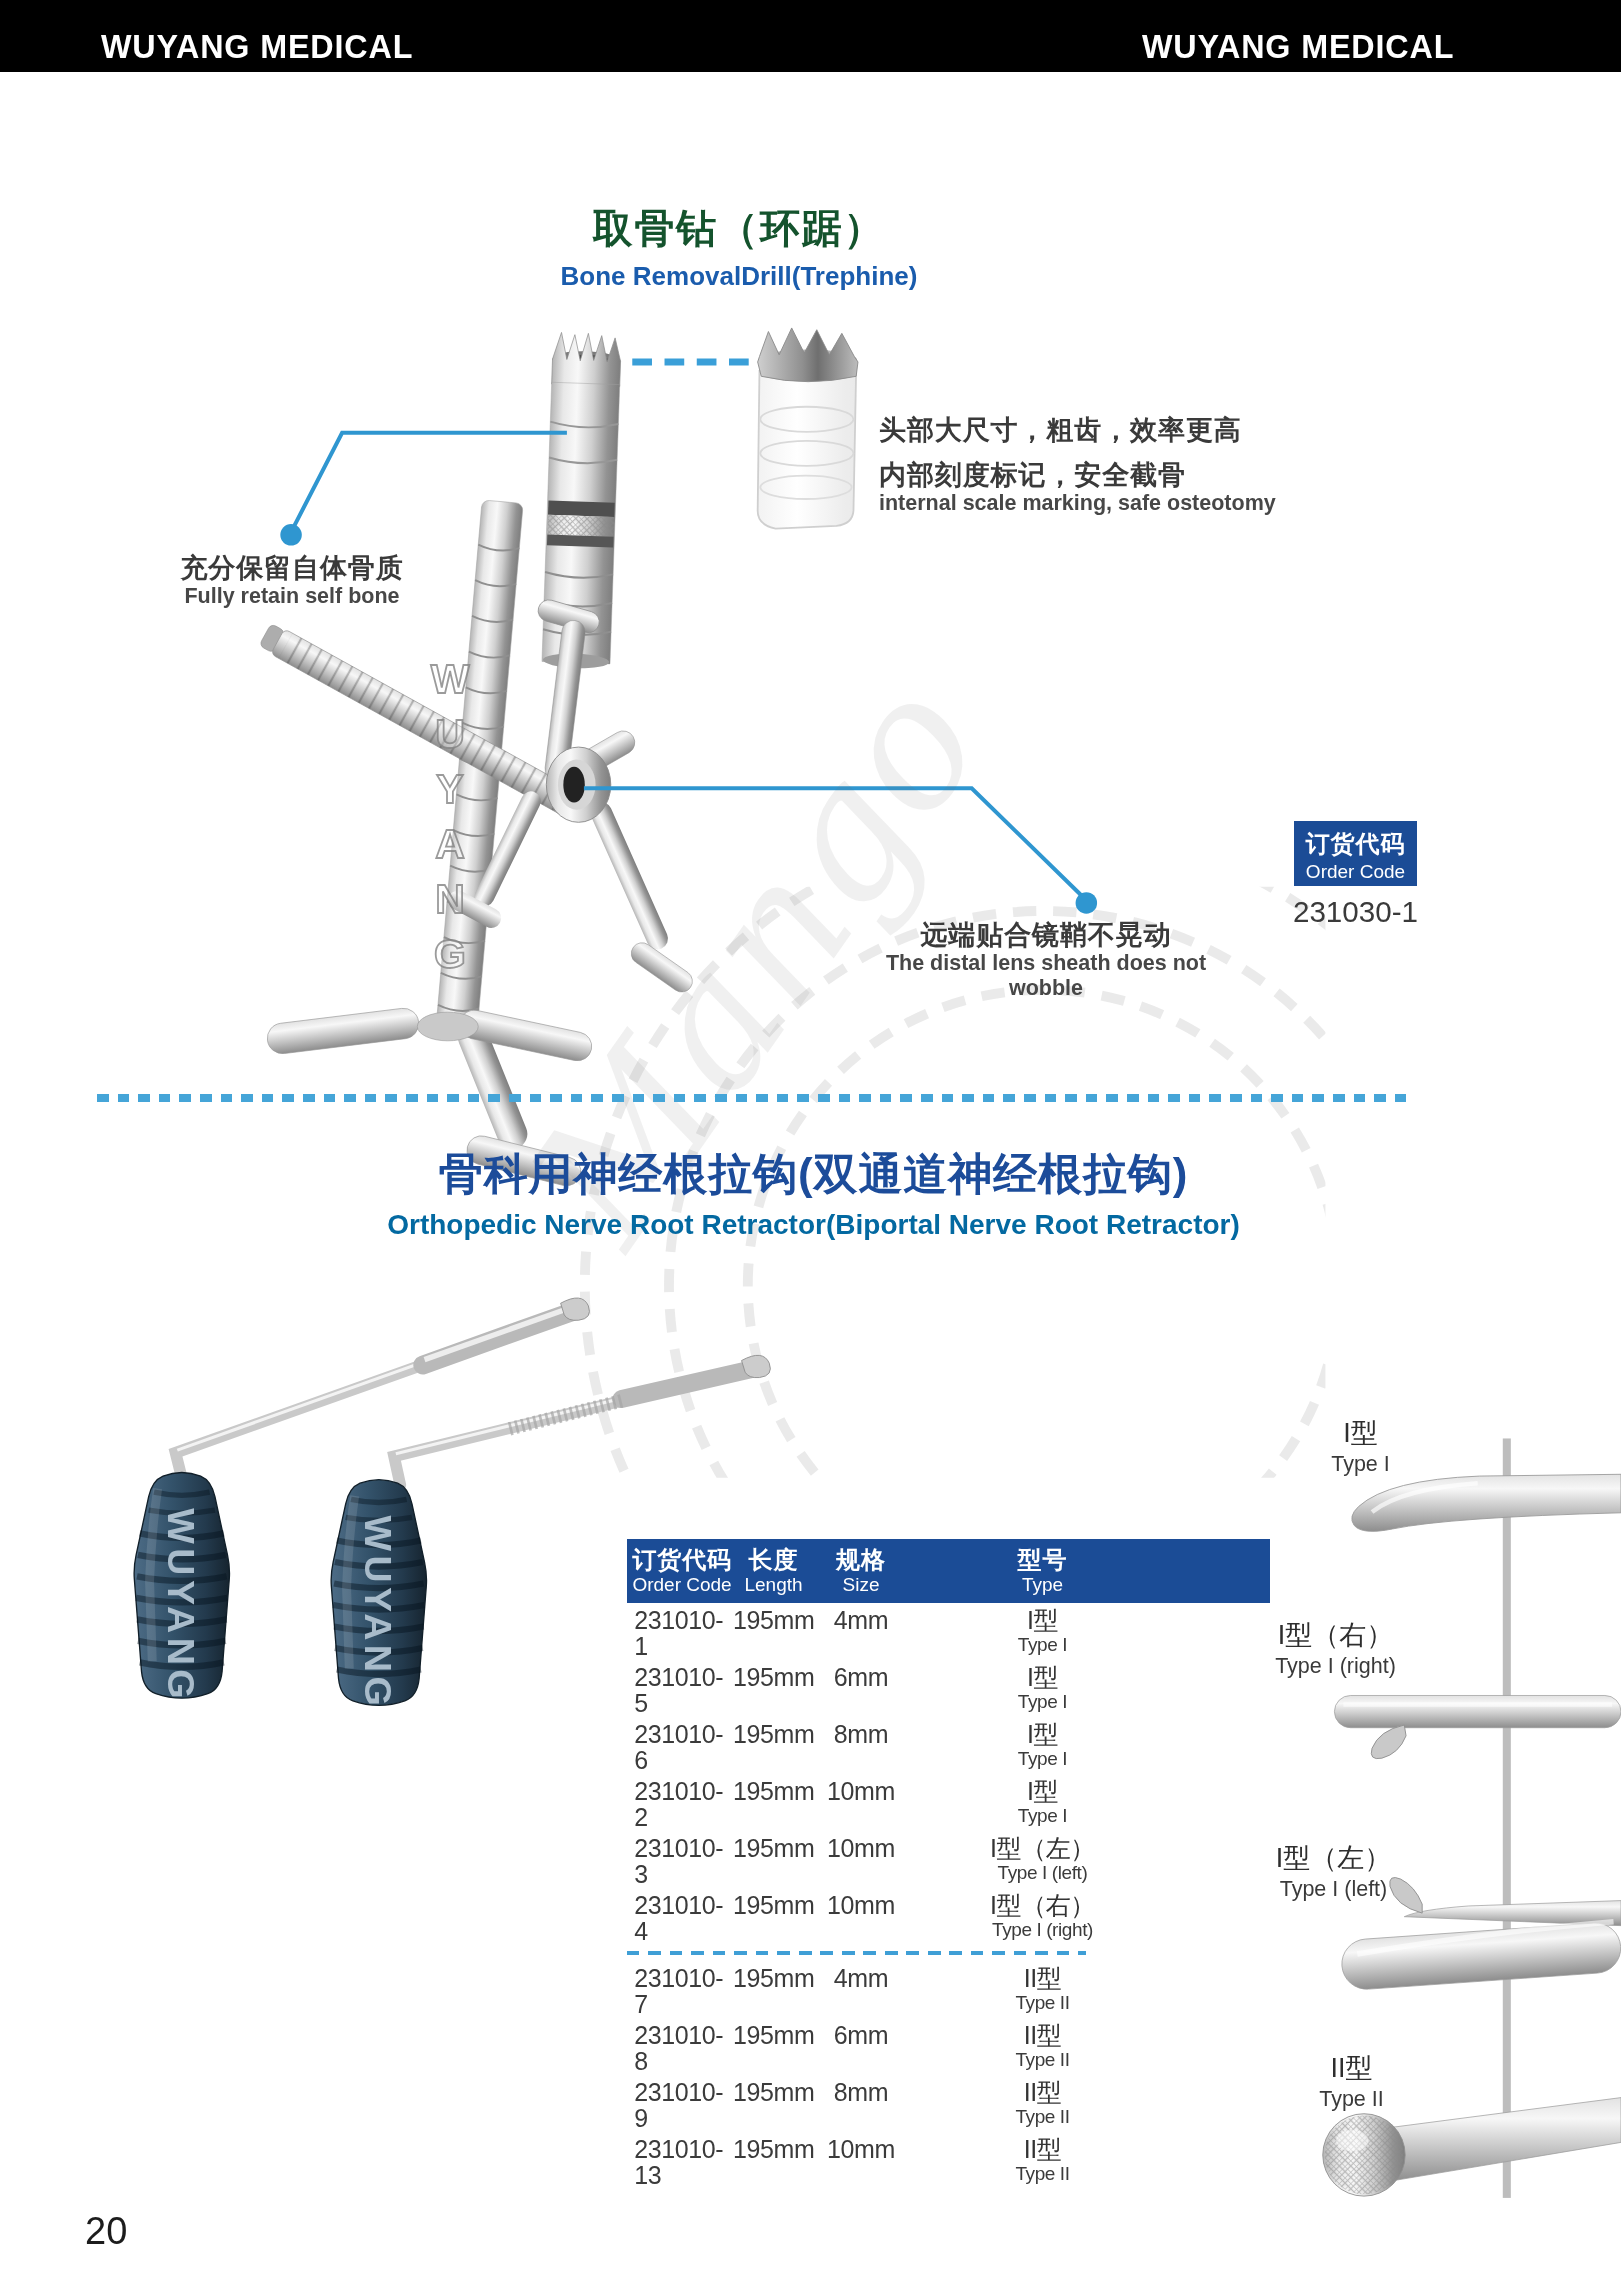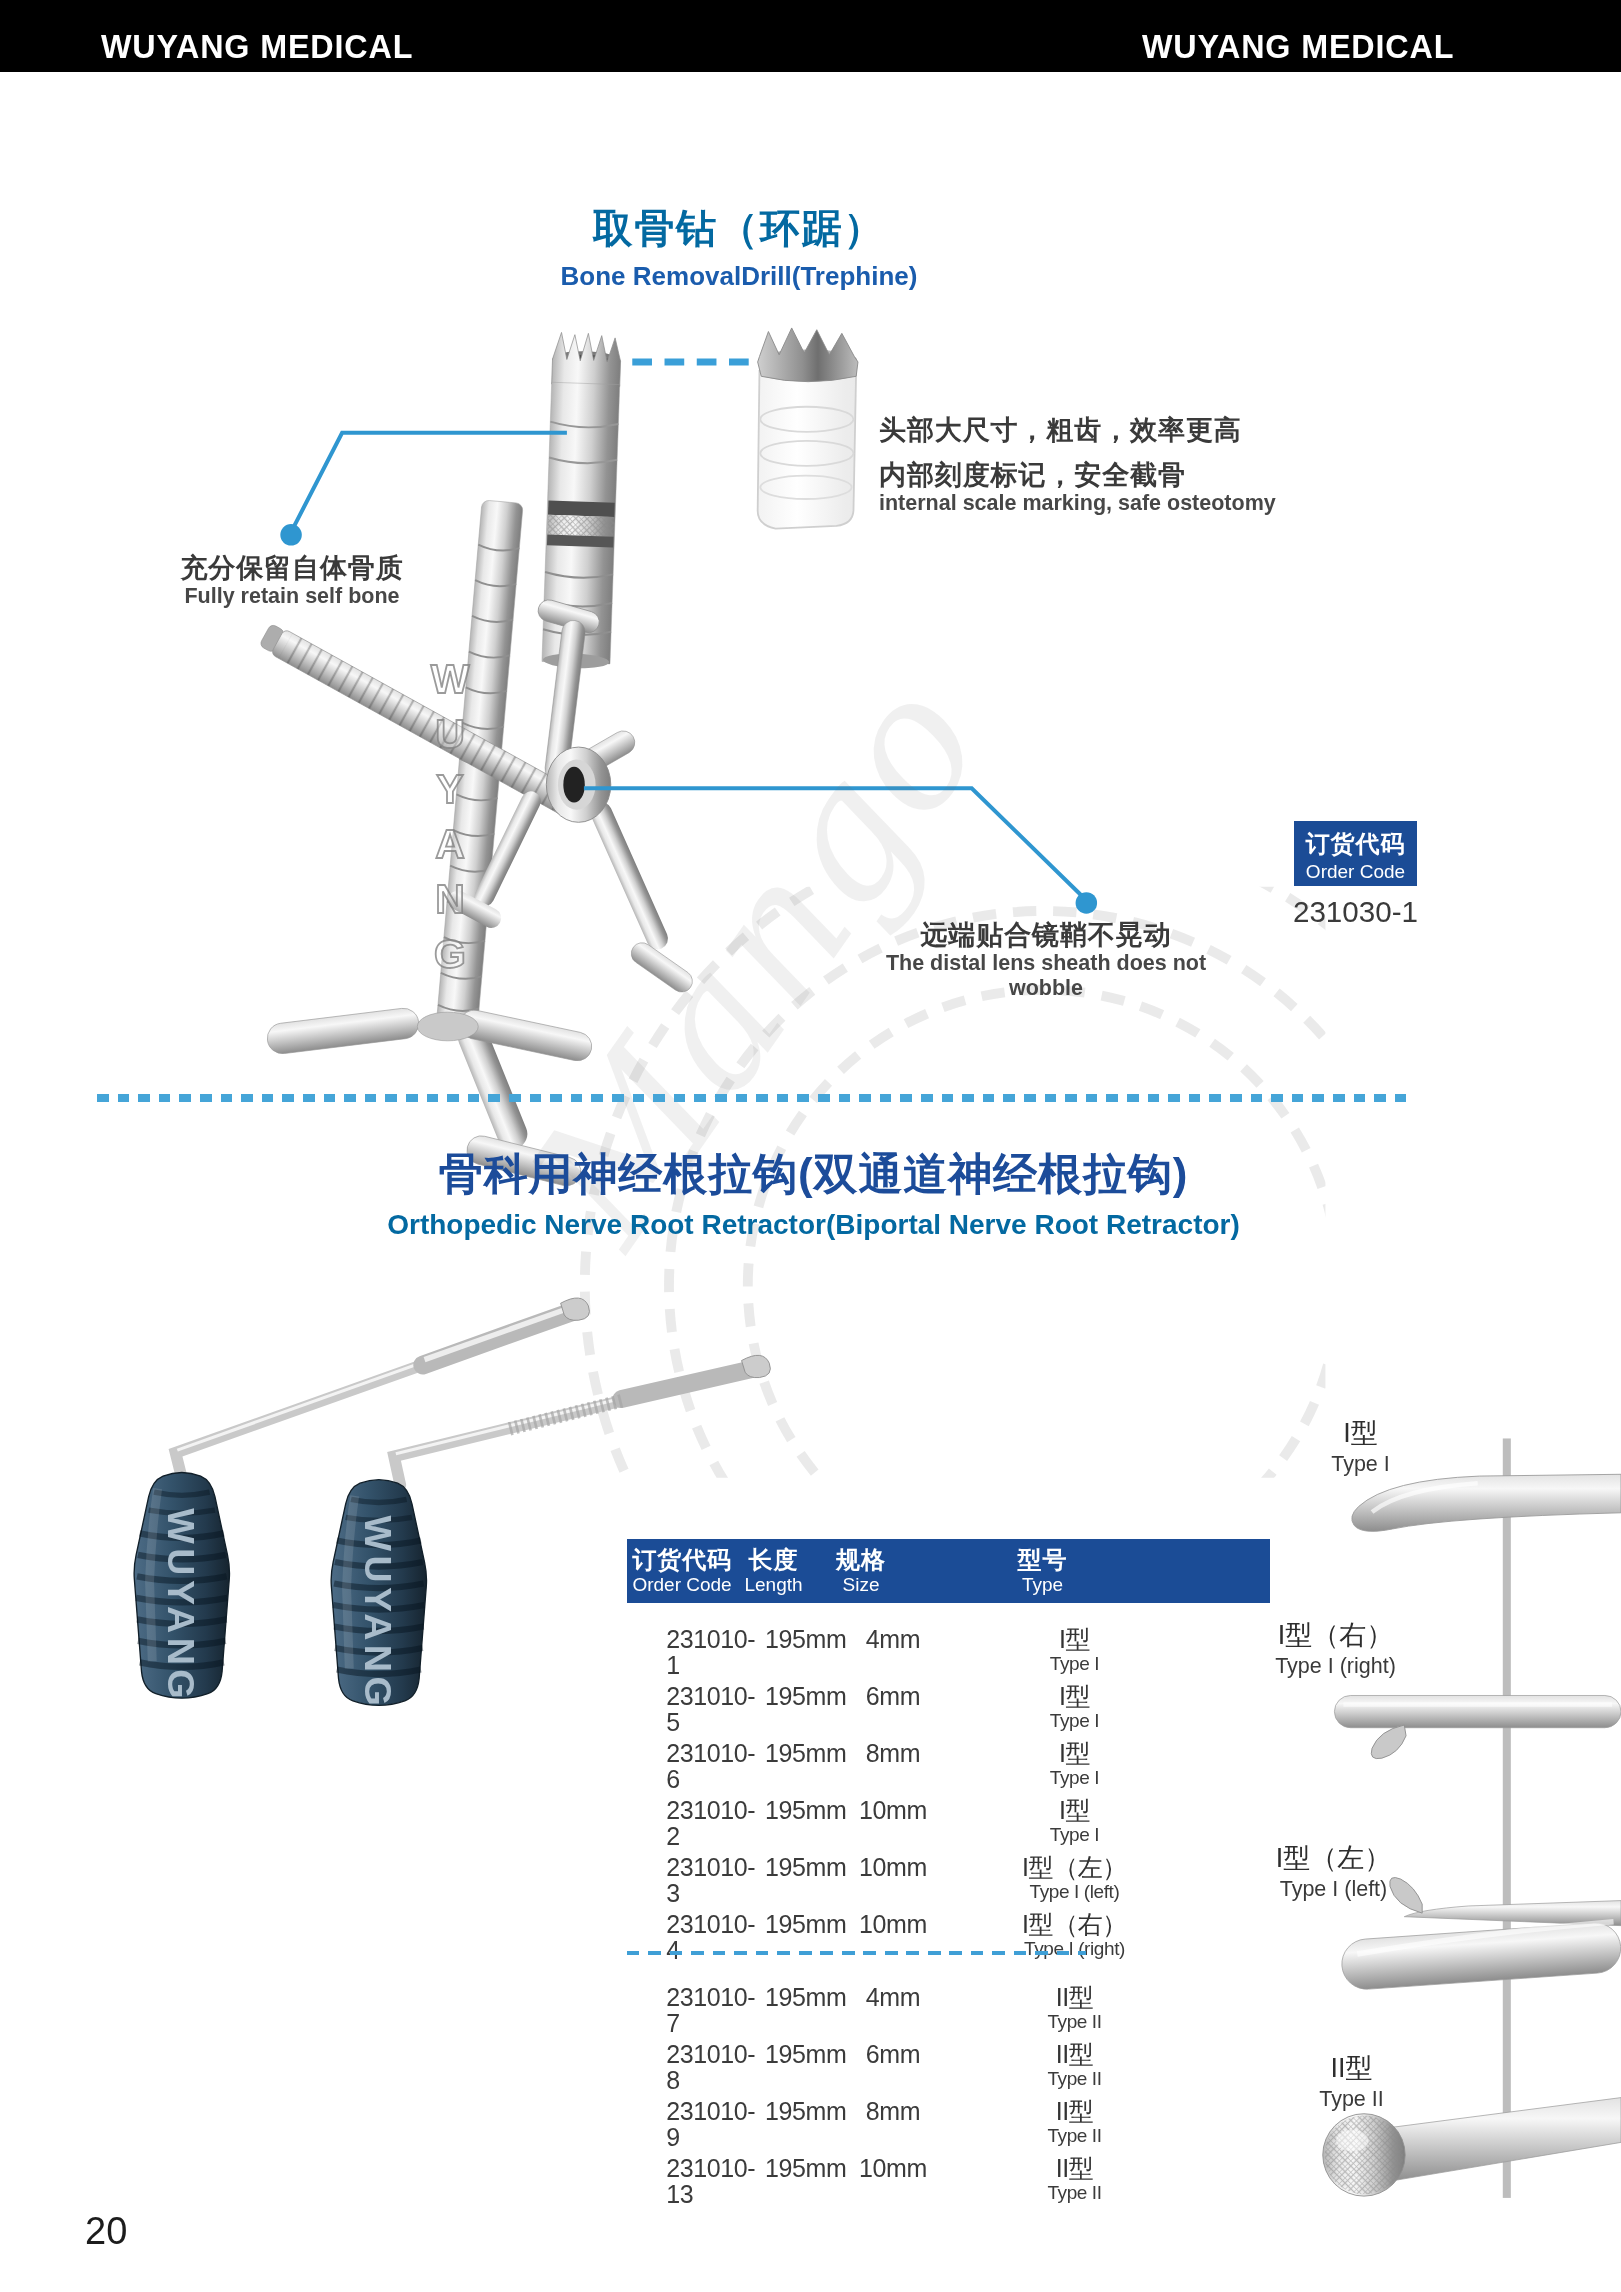--- a/index.html
+++ b/index.html
@@ -8,21 +8,21 @@
   .art{position:absolute;left:0;top:0;z-index:1;}
   
   .topbar{position:absolute;left:0;top:0;width:1621px;height:72px;background:#000000;z-index:2;}
   .brand{position:absolute;top:0;height:92px;display:flex;align-items:center;color:#ffffff;
          font-weight:bold;font-size:34px;letter-spacing:0.9px;transform:scaleX(.95);transform-origin:left center;}
   .brand.left{left:101px;}
   .brand.right{left:1142px;}
   
   .s-title{position:absolute;text-align:center;z-index:2;}
   #s1-title{left:381px;top:201px;width:716px;}
-  #s1-title .cn{font-size:40px;font-weight:bold;color:#0369a1;letter-spacing:1.8px;}
+  #s1-title .cn{font-size:40px;font-weight:bold;color:#14532d;letter-spacing:1.8px;}
   #s1-title .en{font-size:26px;font-weight:bold;color:#1a5cad;margin-top:4.5px;}
   #s2-title{left:361px;top:1145px;width:905px;}
   #s2-title .cn{font-size:44px;font-weight:bold;color:#1c4c9a;letter-spacing:0.9px;}
   #s2-title .en{font-size:28px;font-weight:bold;color:#0369a1;margin-top:4.5px;}
   
   .callout{position:absolute;z-index:2;color:#3a3a3a;font-weight:bold;}
   .callout .cn{font-size:27px;letter-spacing:0.9px;line-height:1.2;}
   .callout .en{font-size:21.5px;color:#474747;line-height:1.15;}
   #callout-left{left:179px;top:552px;width:226px;text-align:center;}
   #callout-right{left:879px;top:414px;width:412px;text-align:left;}
@@ -40,21 +40,21 @@
     background:repeating-linear-gradient(90deg,#45a5d8 0 11.6px,transparent 11.6px 20.6px);}
   
   .spec-table{position:absolute;left:627px;top:1539px;width:643px;z-index:2;}
   .t-head{display:grid;grid-template-columns:106px 81px 94px 269px 1fr;height:64px;
           background:#1b4c96;color:#ffffff;align-items:center;}
   .t-head .cell{text-align:center;line-height:1.08;}
   .t-head .cell.first{text-align:left;padding-left:5.4px;}
   .t-head .hcn{font-size:24px;font-weight:bold;letter-spacing:0.9px;}
   .t-head .hen{font-size:19px;margin-top:1.8px;}
   .t-row{display:grid;grid-template-columns:106px 81px 94px 269px 1fr;height:57px;
-         padding-top:23px;box-sizing:border-box;margin-left:32px;}
+         padding-top:4px;box-sizing:border-box;}
   .t-row .c{font-size:25px;color:#3b3b3b;text-align:center;line-height:1.05;letter-spacing:-0.4px;}
   .t-row .c.code{text-align:left;padding-left:7.2px;}
   .t-row .type .tcn{font-size:25px;color:#333333;}
   .t-row .type .ten{font-size:19px;color:#3b3b3b;margin-top:1.8px;}
   .t-divider{height:16px;display:flex;align-items:center;}
   .t-divider .dash{width:459px;height:4.5px;
     background:repeating-linear-gradient(90deg,#3f9fd6 0 12.5px,transparent 12.5px 21.5px);}
   
   .side-label{position:absolute;text-align:center;z-index:2;color:#2e2e2e;}
   .side-label .cn{font-size:27px;}

